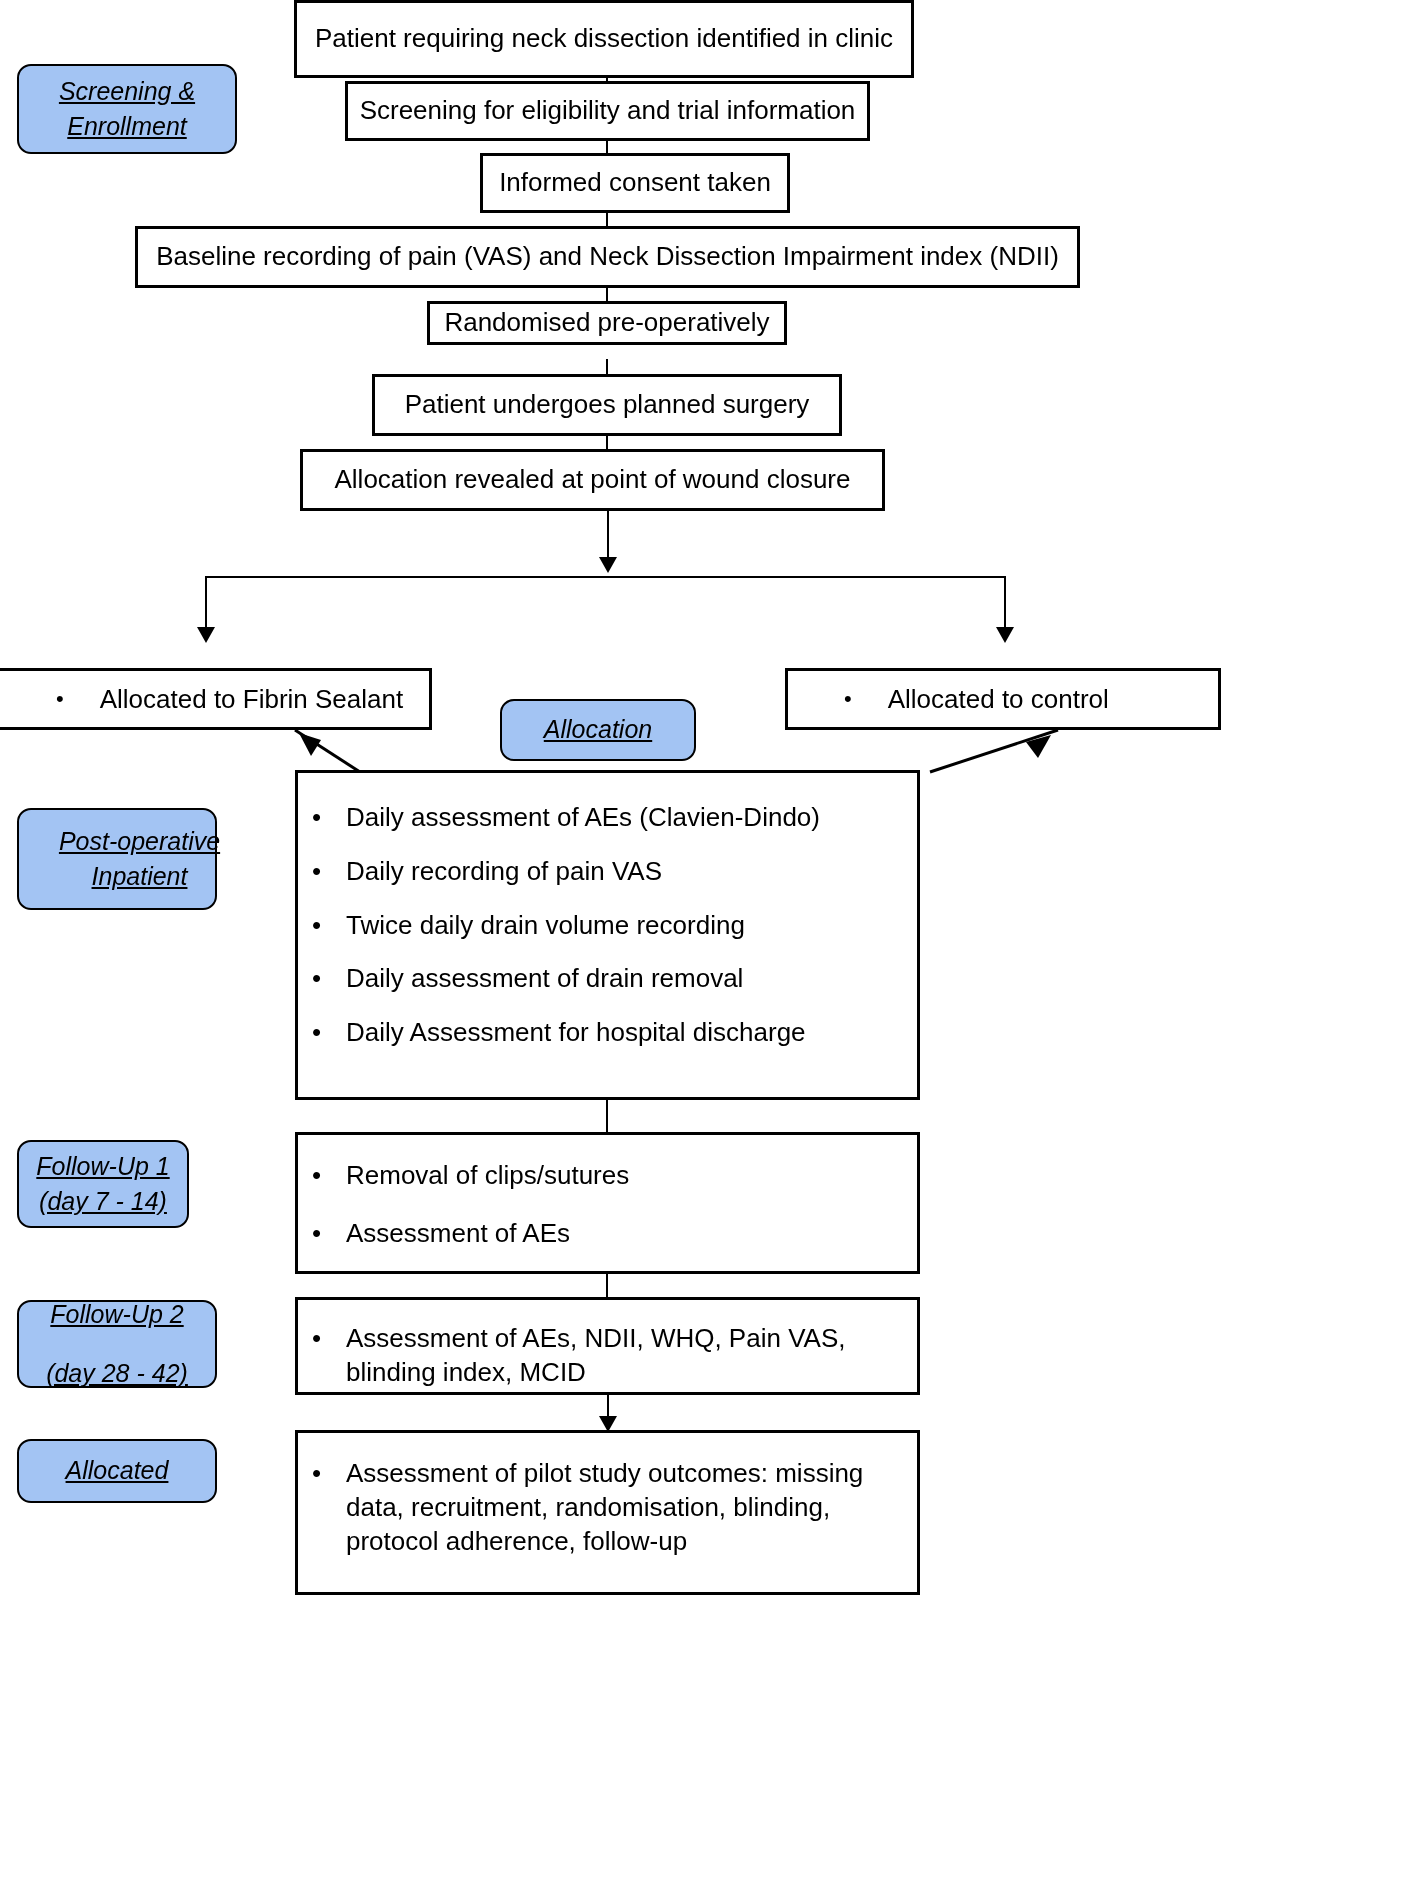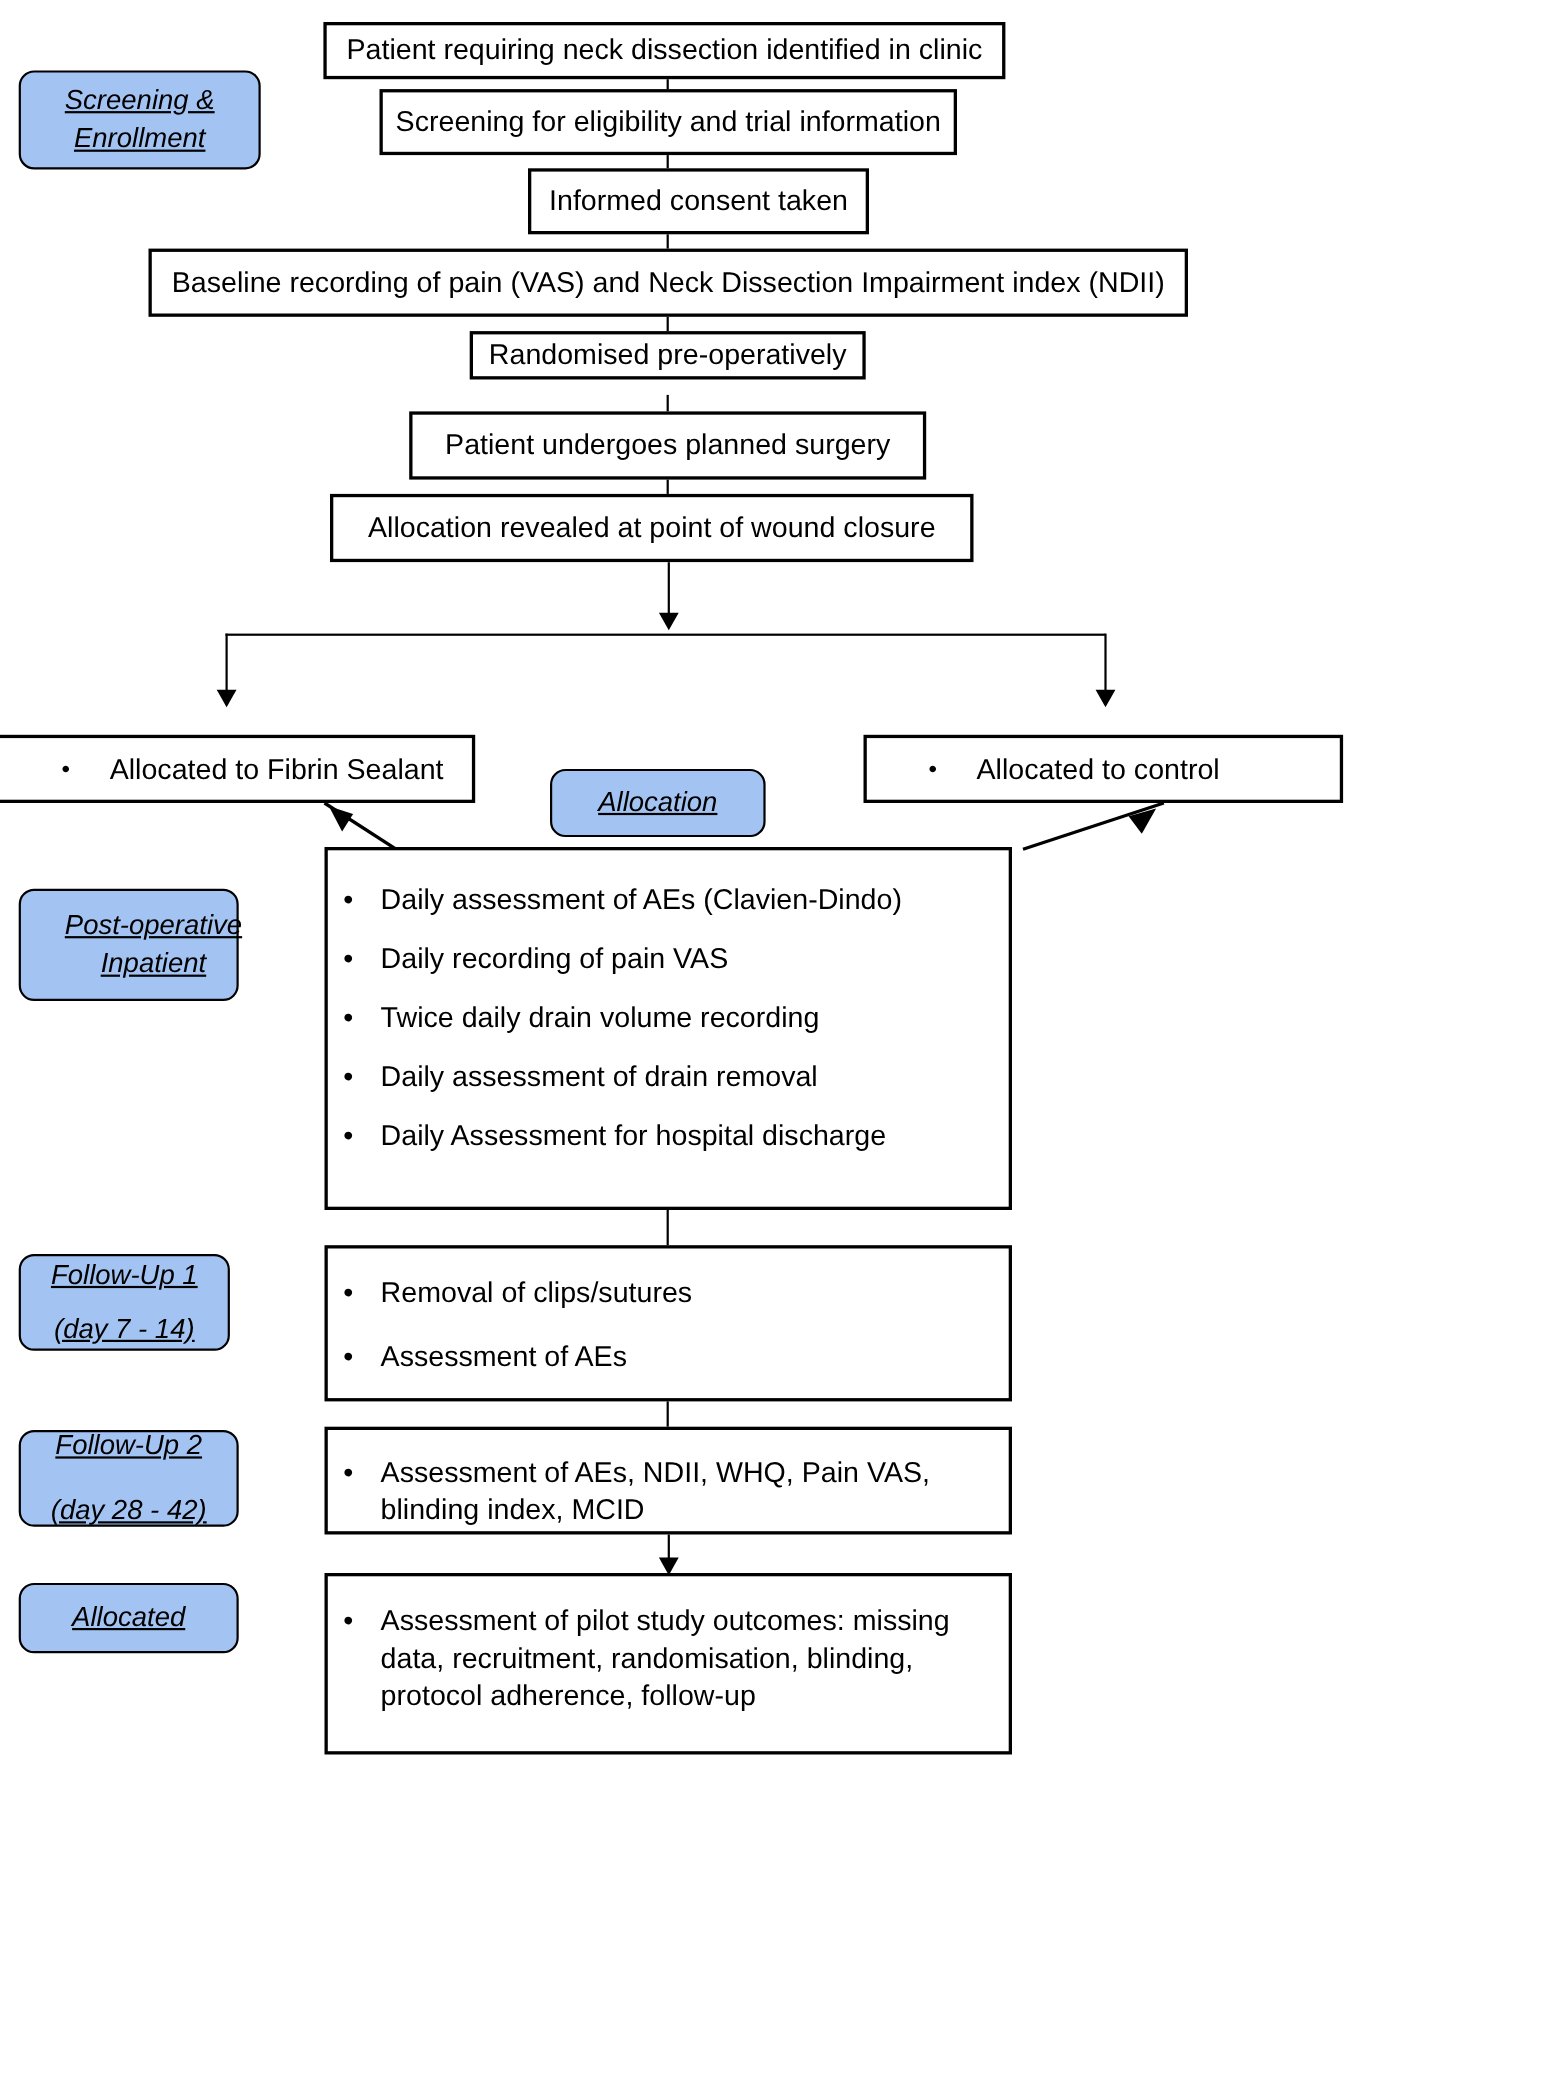--- a/index.html
+++ b/index.html
@@ -115,21 +115,21 @@
 </head>
 <body>
 
 <div id="canvas">
 
   <div class="stage" style="left:17px; top:30px; width:220px; height:90px;margin-top:34px;">
     <span>Screening &amp;</span>
     <span>Enrollment</span>
   </div>
 
-  <div class="box" style="left:294px; top:20px; width:620px; height:52px;align-items:center;">
+  <div class="box" style="left:294px; top:0; width:620px; height:78px;align-items:center;">
     <span>Patient requiring neck dissection identified in clinic</span>
   </div>
 
   <div class="vline" style="left:606px; top:68px; height:14px;"></div>
 
   <div class="box" style="left:345px; top:81px; width:525px; height:60px;">
     <span>Screening for eligibility and trial information</span>
   </div>
 
   <div class="vline" style="left:606px; top:139px; height:15px;"></div>
@@ -219,21 +219,21 @@
       </li>
       <li style="margin-top:20px;">
         <span class="bul">•</span>
         <span>Daily Assessment for hospital discharge</span>
       </li>
     </ul>
   </div>
 
   <div class="vline" style="left:606px; top:1098px; height:35px;"></div>
 
-  <div class="stage" style="left:17px; top:1140px; width:192px; height:88px;justify-content:space-between;">
+  <div class="stage" style="left:17px; top:1140px; width:172px; height:88px;">
     <span>Follow-Up 1</span>
     <span>(day 7 - 14)</span>
   </div>
 
   <div class="listbox" style="left:295px; top:1132px; width:625px; height:142px;">
     <ul>
       <li style="margin-top:24px;">
         <span class="bul">•</span>
         <span>Removal of clips/sutures</span>
       </li>

